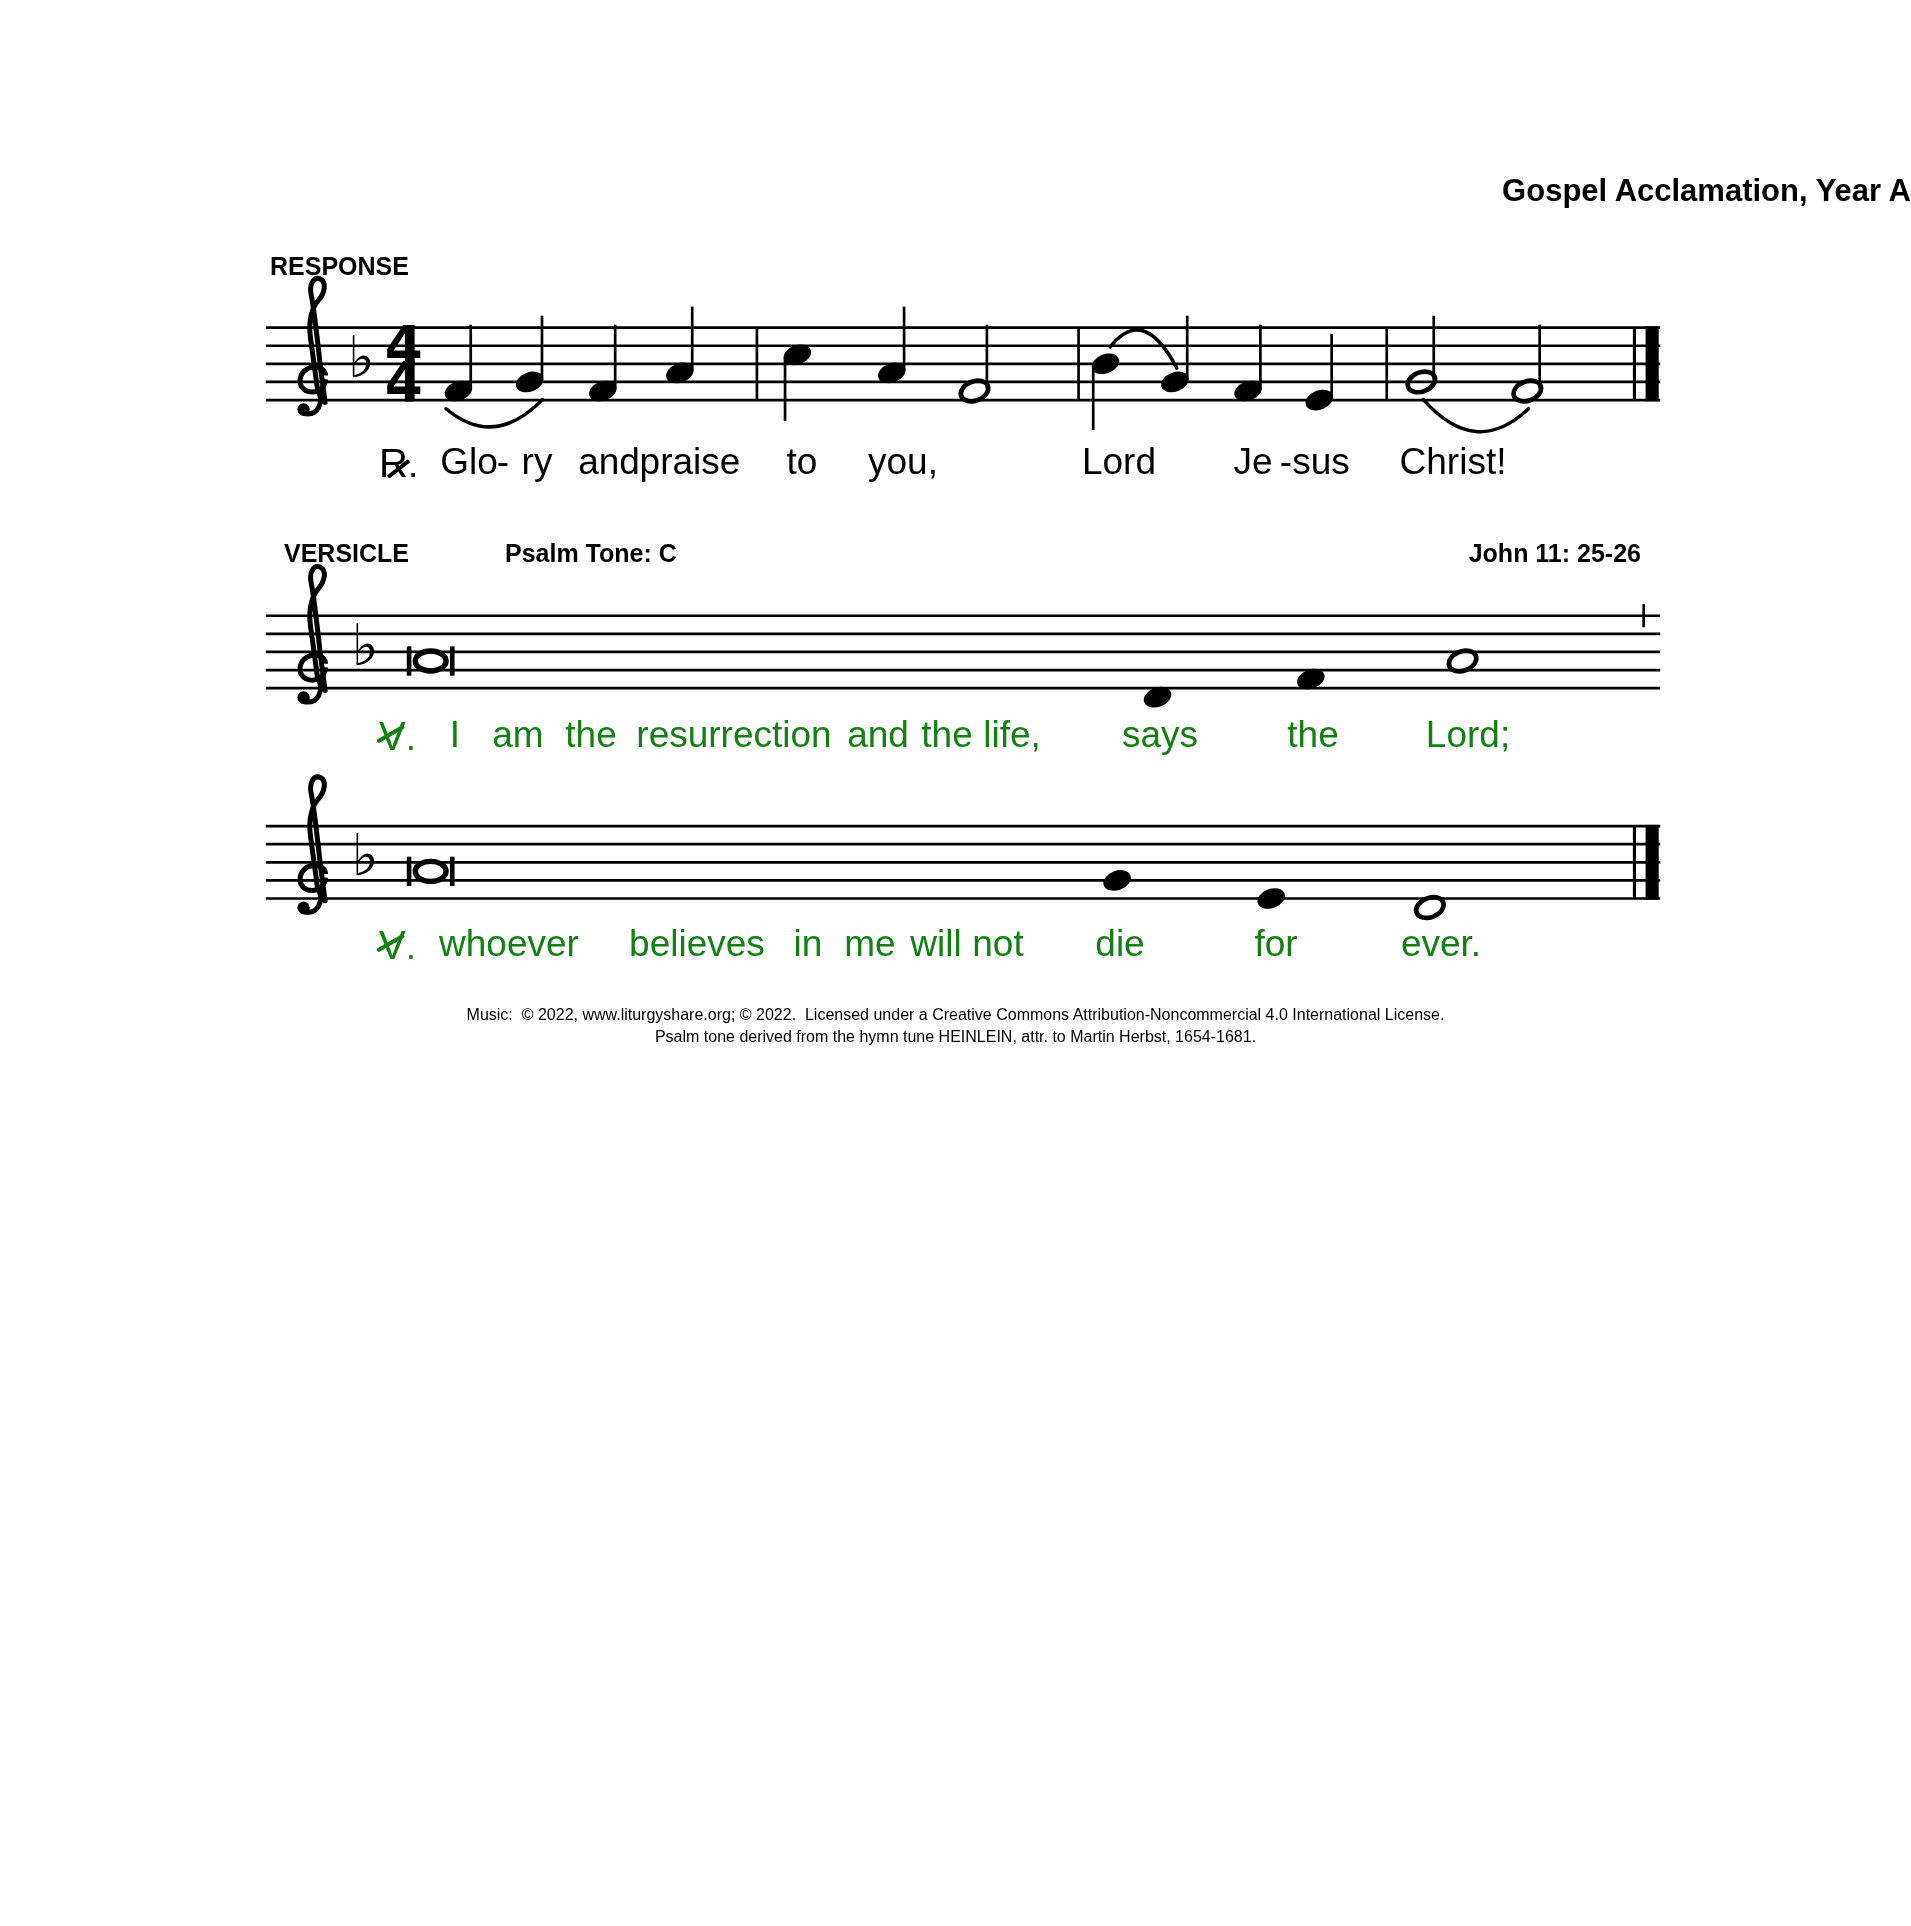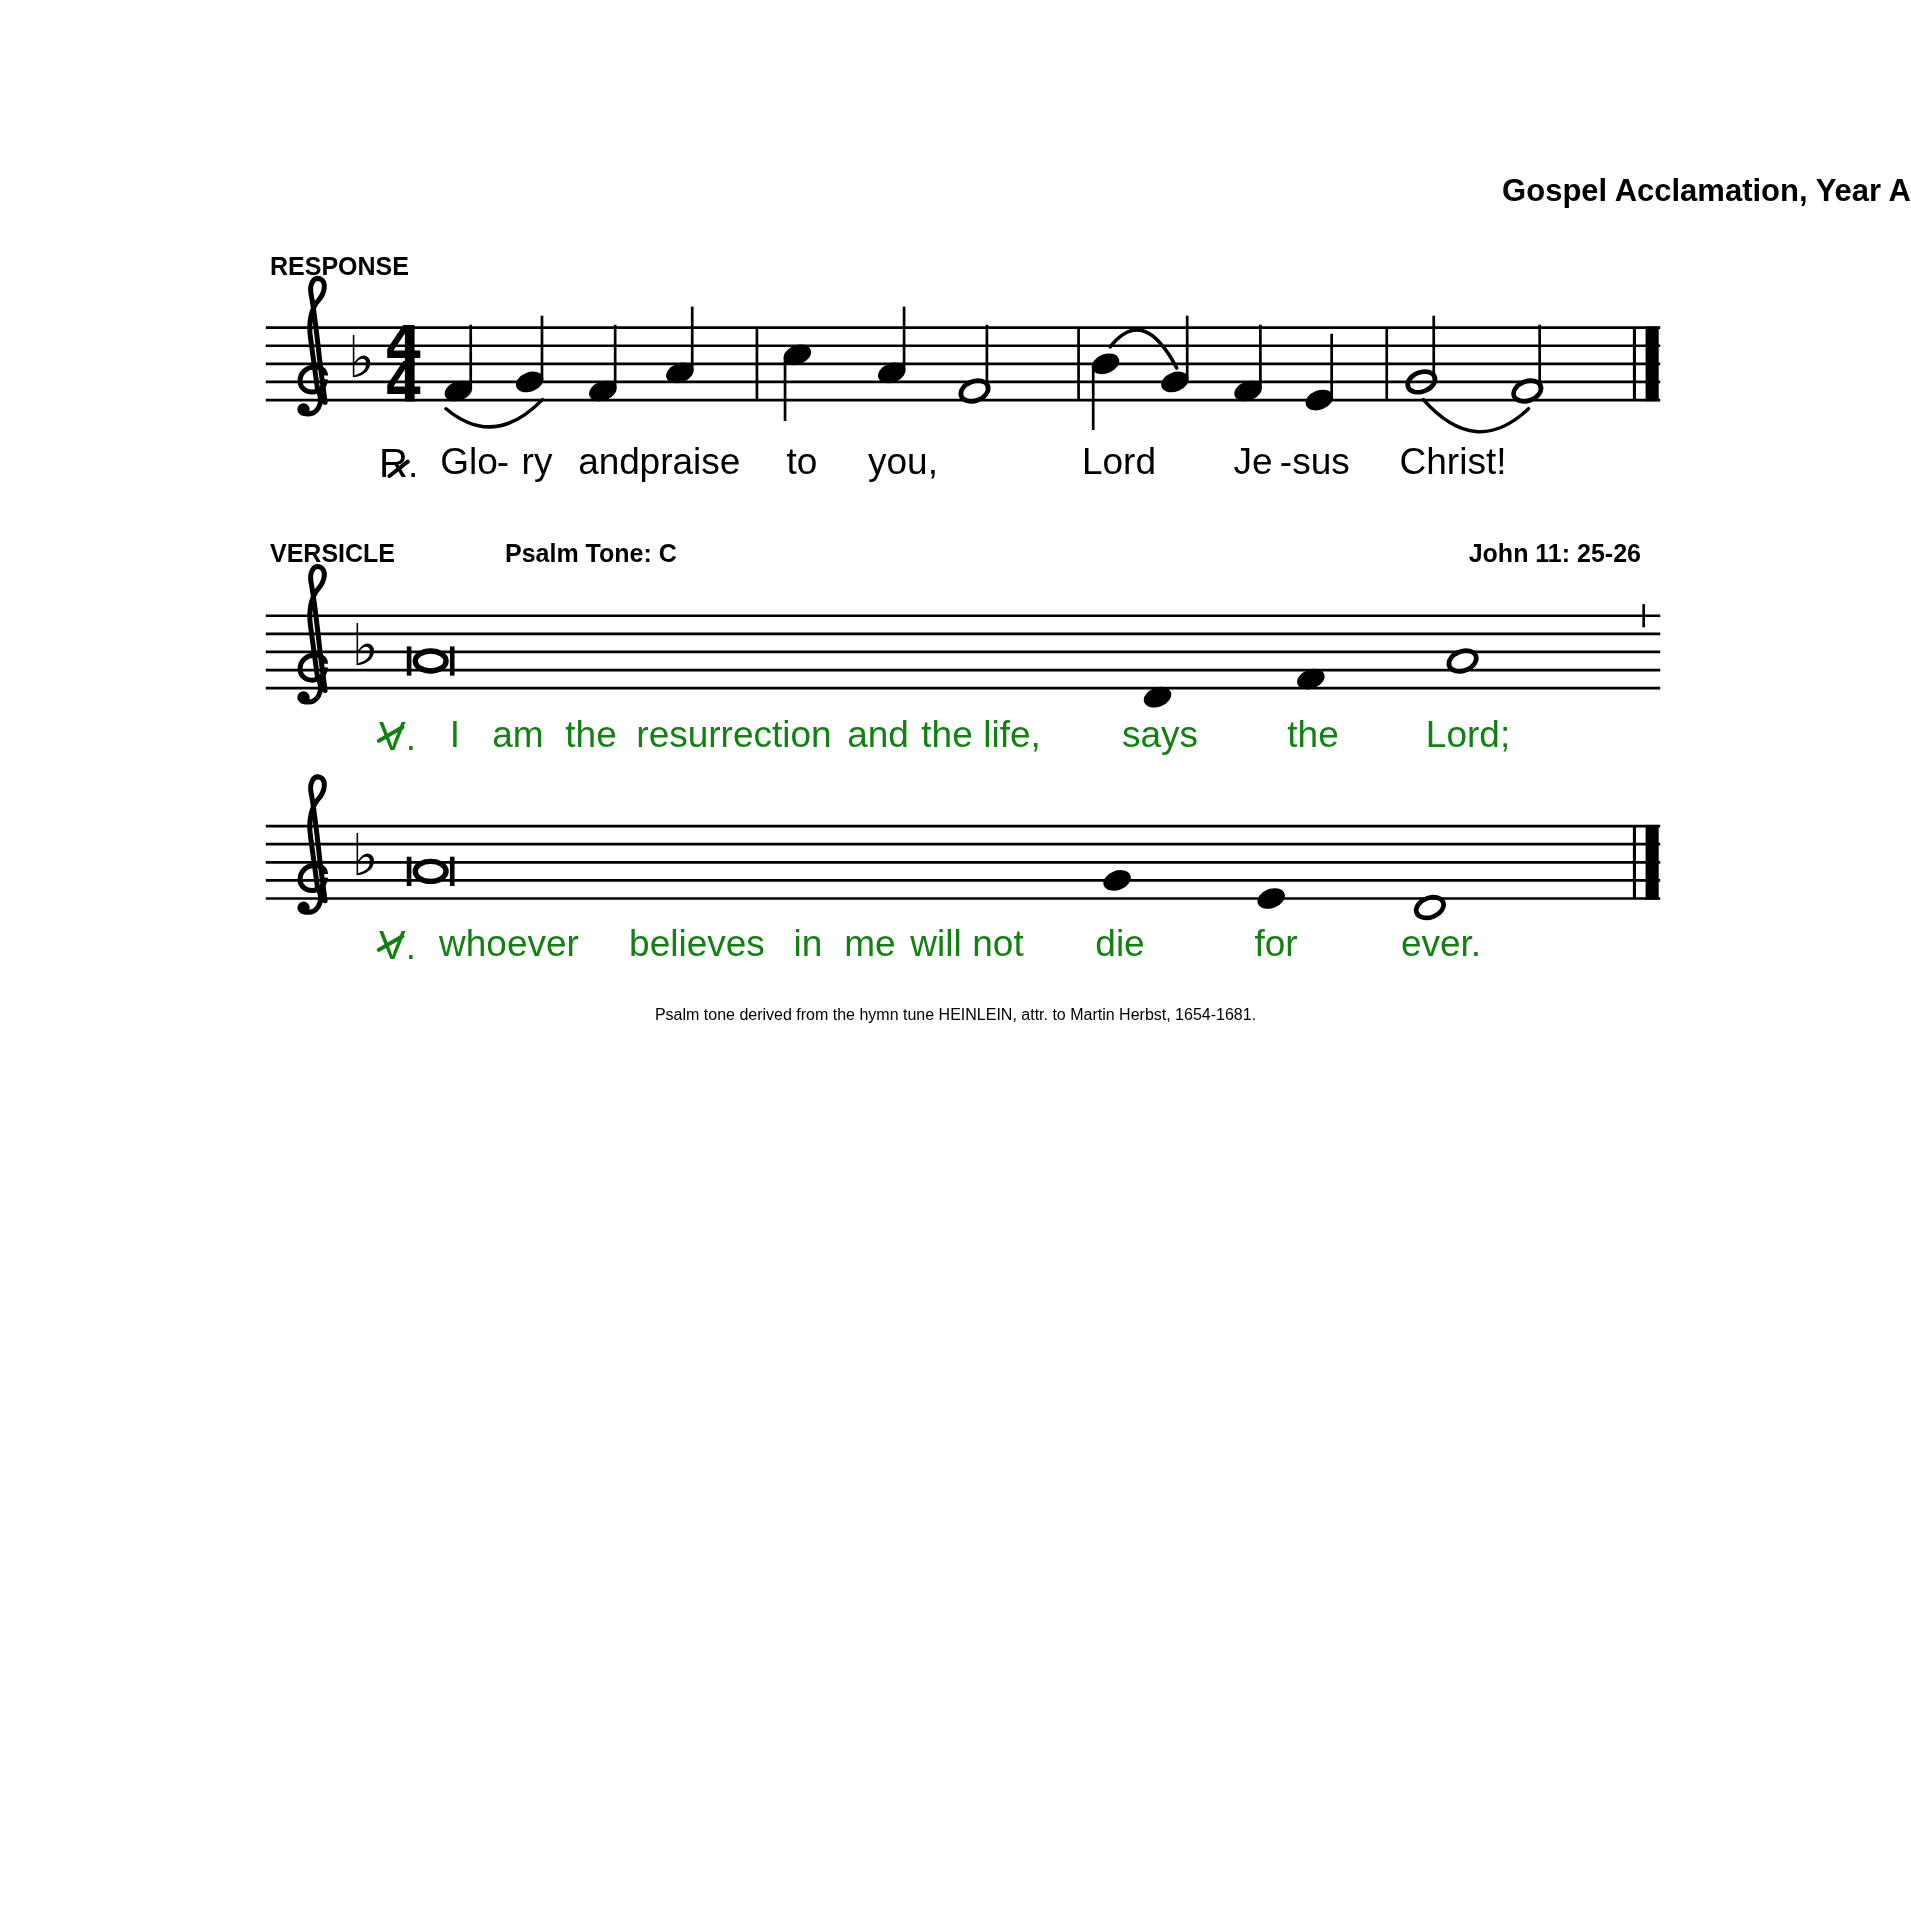--- a/index.html
+++ b/index.html
@@ -29,21 +29,21 @@
 </head>
 <body>
 
 <div class="page">
 
 
   <div class="abs subtitle">Gospel Acclamation, Year A</div>
 
   <div class="abs seclabel" style="left:270px;top:252px;">RESPONSE</div>
 
-  <div class="abs seclabel" style="left:270px;top:539px;">VERSICLE</div>
+  <div class="abs seclabel" style="left:284px;top:539px;">VERSICLE</div>
   <div class="abs seclabel" style="left:505px;top:539px;">Psalm Tone: C</div>
   <div class="abs ref" style="right:270px;top:539px;">John 11: 25-26</div>
 
   <svg id="music-svg" width="1911" height="2703" viewBox="0 0 4961 7016">
       <g>
         <line x1="690" y1="850" x2="4310" y2="850" stroke="#000" stroke-width="7"></line>
         <line x1="690" y1="897" x2="4310" y2="897" stroke="#000" stroke-width="7"></line>
         <line x1="690" y1="944" x2="4310" y2="944" stroke="#000" stroke-width="7"></line>
         <line x1="690" y1="991" x2="4310" y2="991" stroke="#000" stroke-width="7"></line>
         <line x1="690" y1="1038" x2="4310" y2="1038" stroke="#000" stroke-width="7"></line>
@@ -233,16 +233,17 @@
         <span class="tok" style="left: 870px;">me</span>
         <span class="tok" style="left: 936px;">will</span>
         <span class="tok" style="left: 998px;">not</span>
         <span class="tok" style="left: 1120px; text-align: center;">die</span>
         <span class="tok" style="left: 1276px;">for</span>
         <span class="tok" style="left: 1441px;">ever.</span>
       </div>
     </div>
 
   <div class="footer">
+    <div>Music:  © 2022, www.liturgyshare.org; © 2022.  Licensed under a Creative Commons Attribution-Noncommercial 4.0 International License.</div>
     <div>Psalm tone derived from the hymn tune HEINLEIN, attr. to Martin Herbst, 1654-1681.</div>
   </div>
 </div>
 
 
 </body></html>

